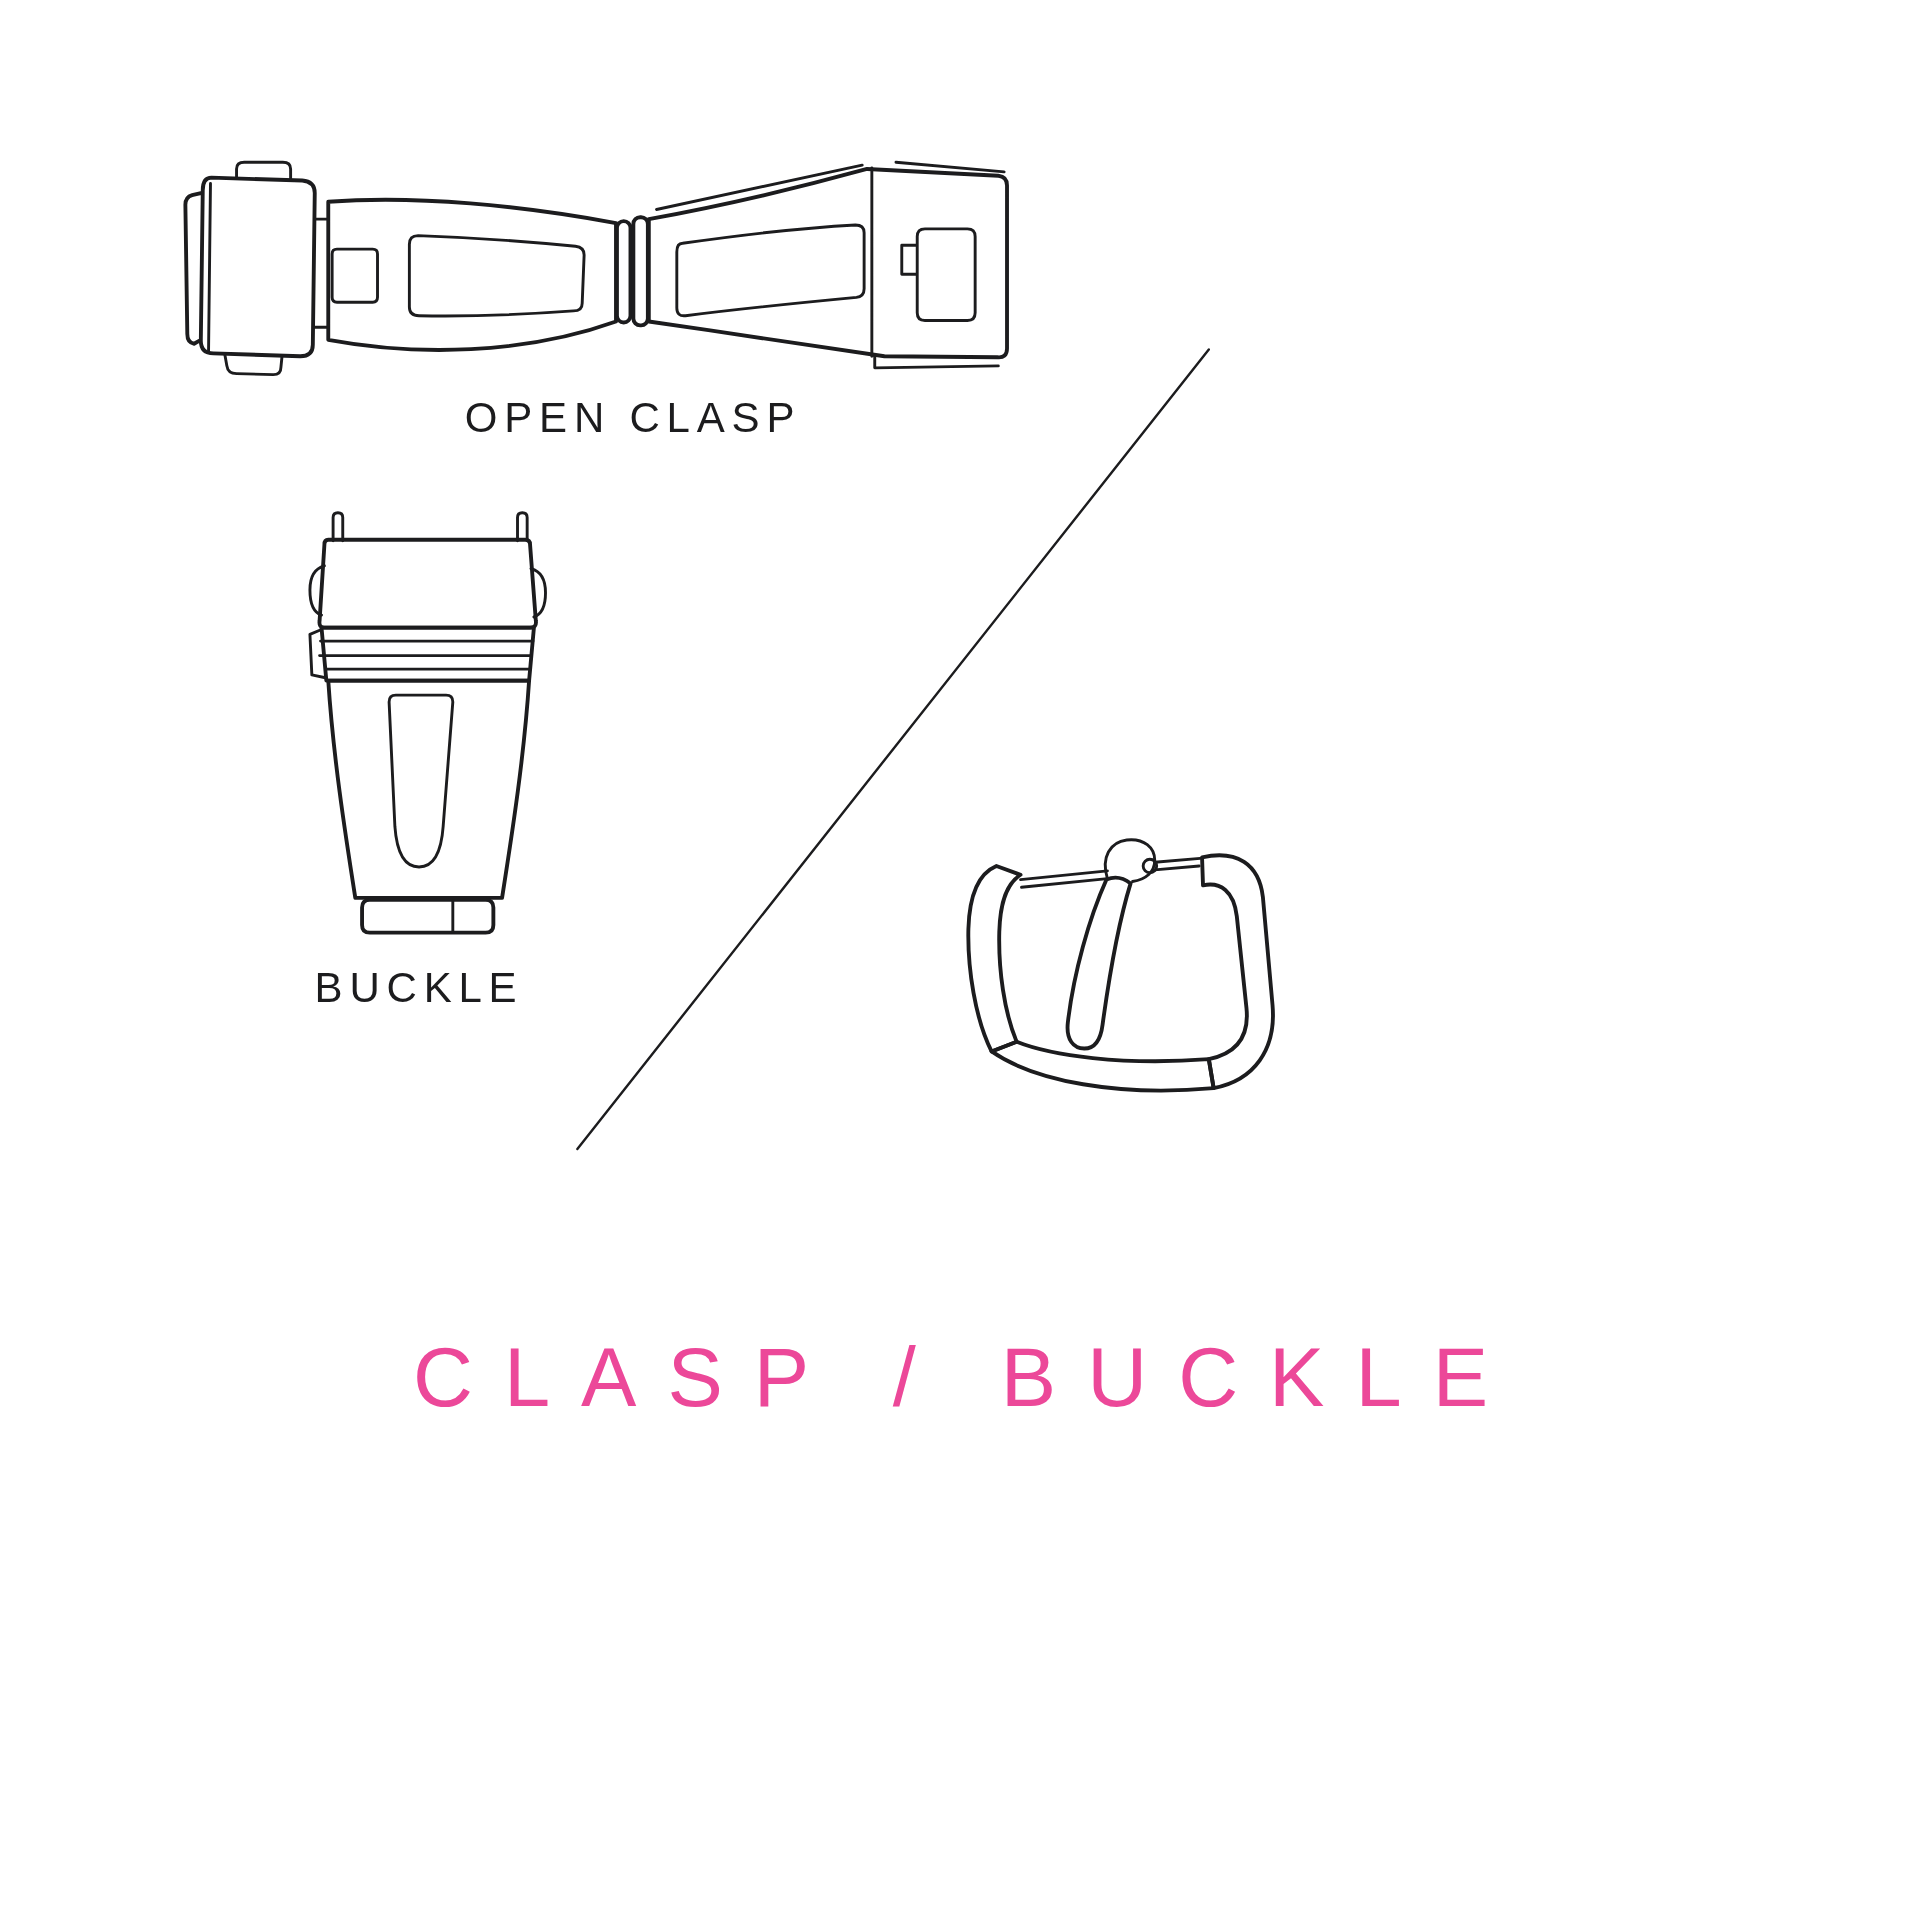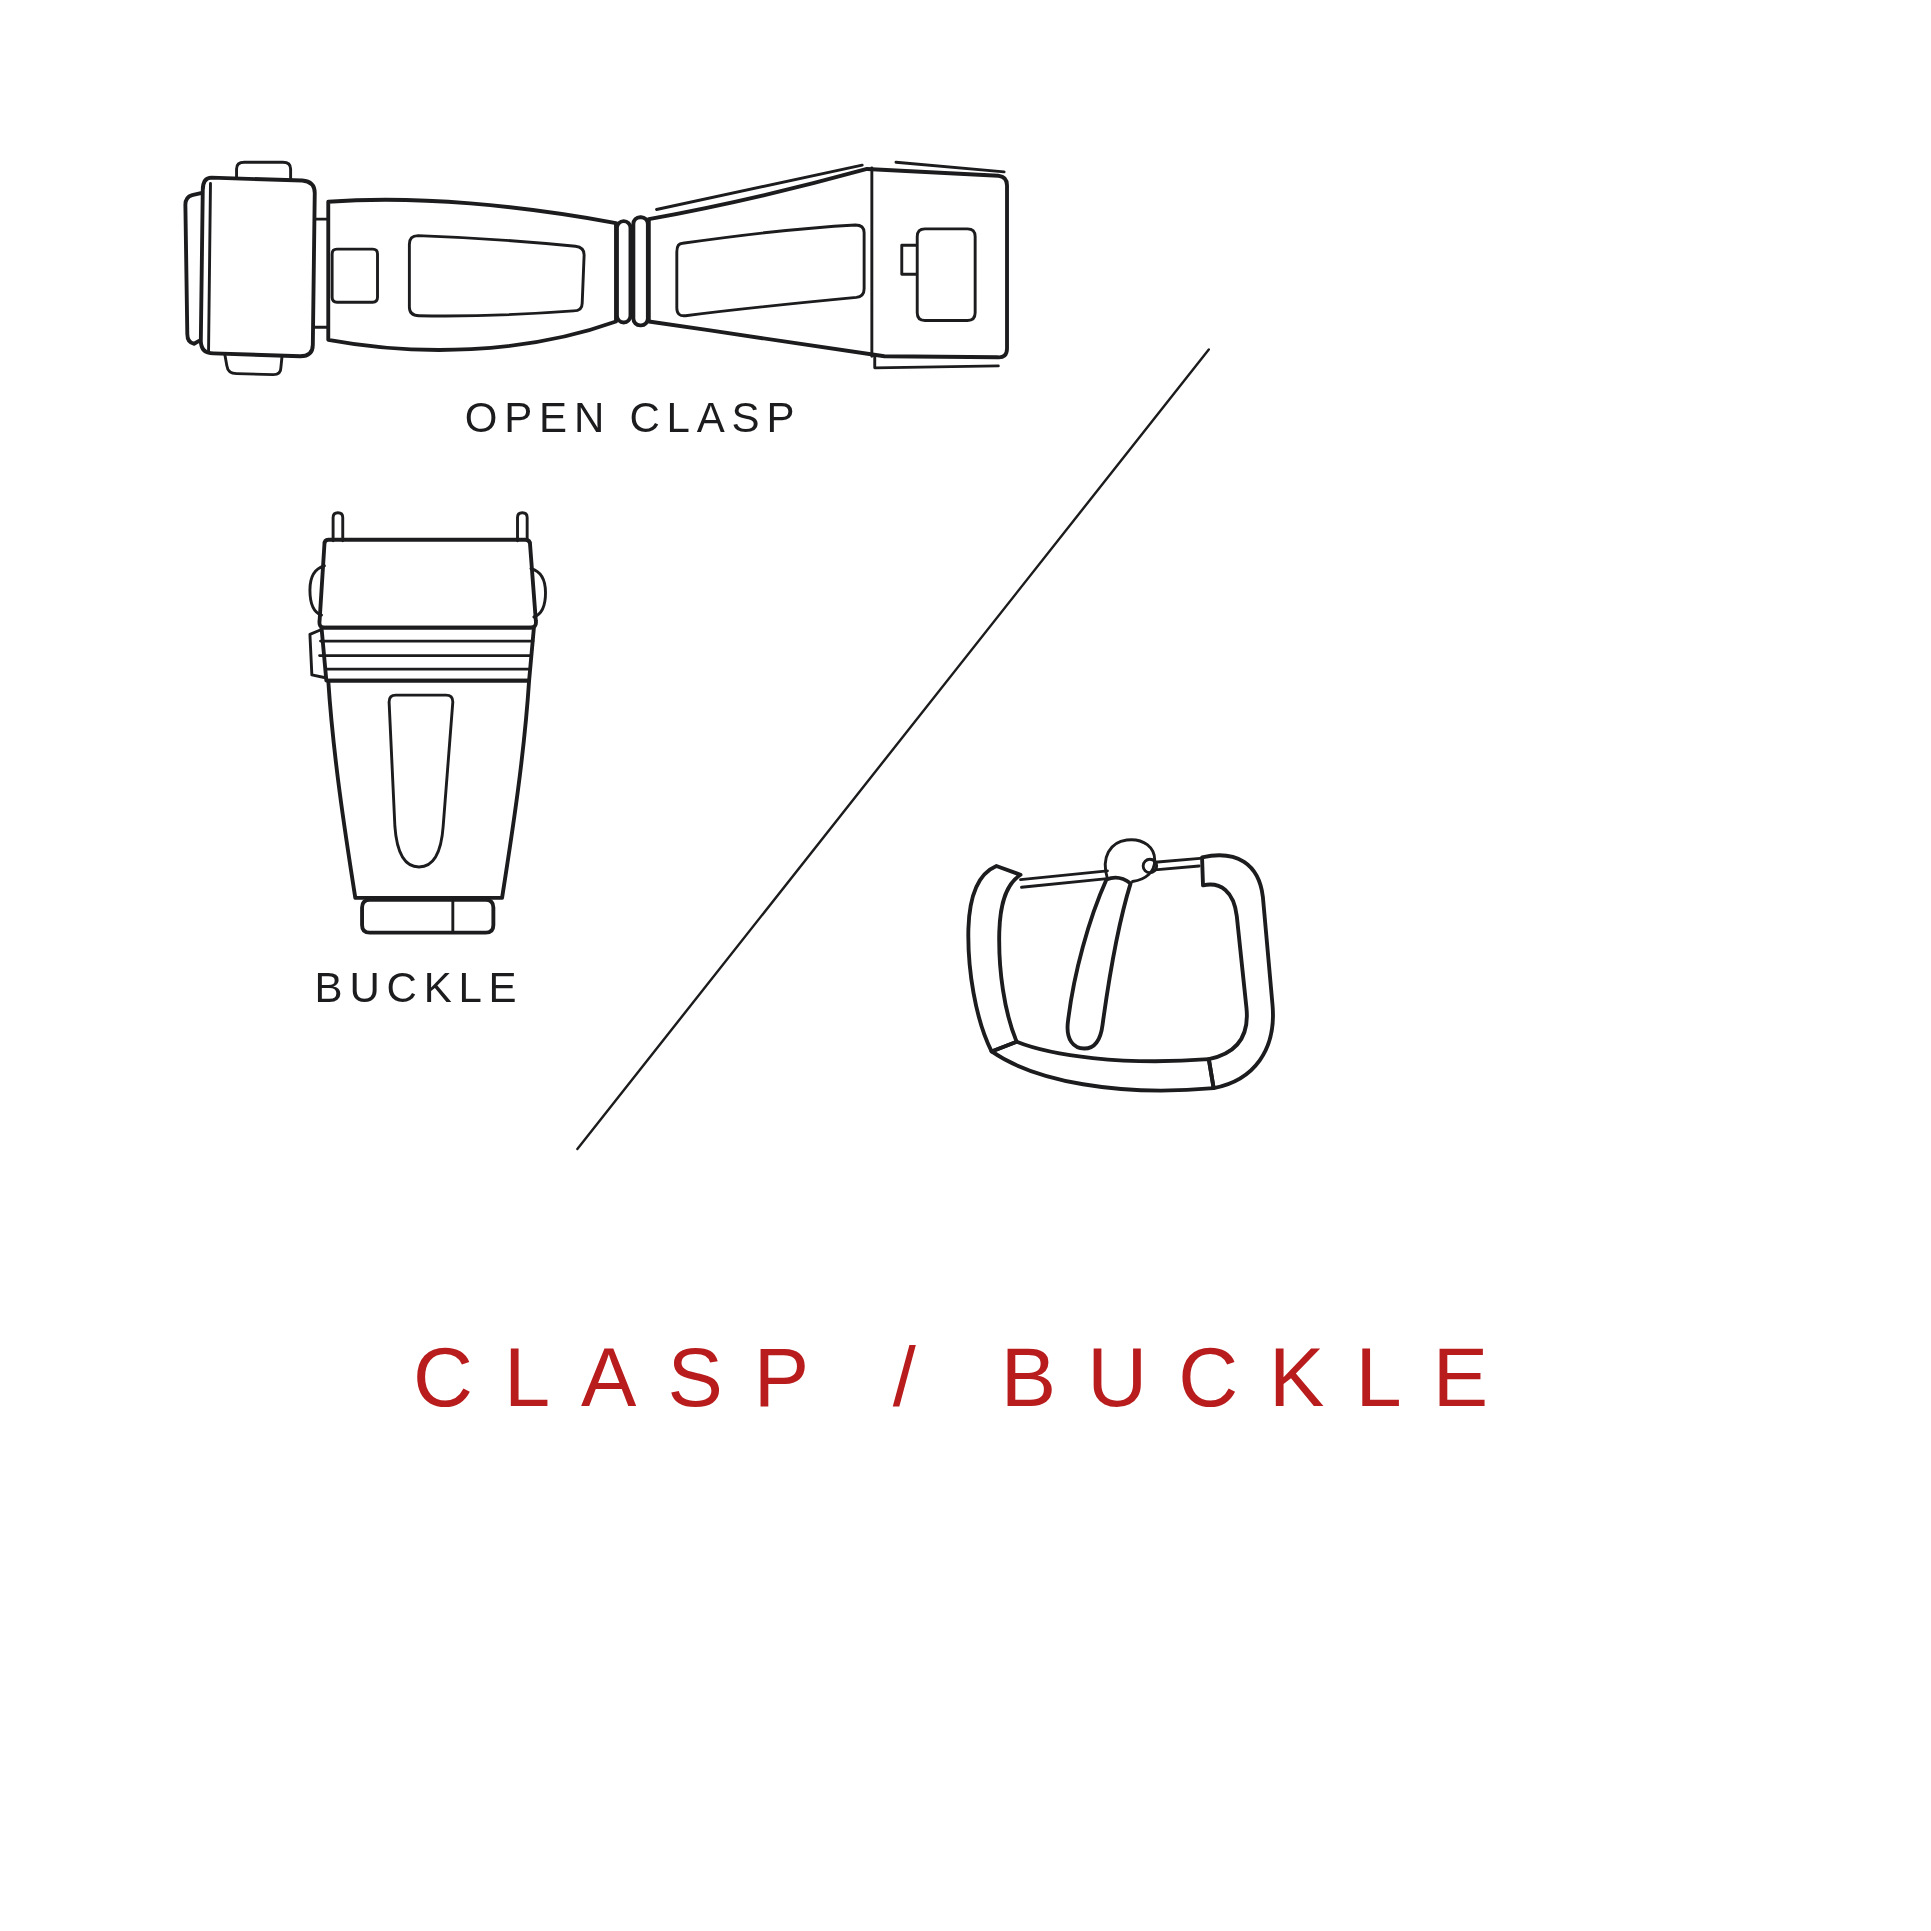--- a/index.html
+++ b/index.html
@@ -33,21 +33,21 @@
     font-weight:500;
     letter-spacing:6.8px;
     white-space:nowrap;
   }
   .caption-open{left:633px;top:394px;}
   .caption-closed{left:419px;top:964px;}
   .diagram-title{
     position:absolute;
     left:966px;top:1330px;
     transform:translateX(-50%);
-    color:#b91c1c;
+    color:#ec4899;
     font-size:83px;
     font-weight:500;
     letter-spacing:31px;
     white-space:nowrap;
   }
 </style>
 </head>
 <body>
 
 <div class="stage">

